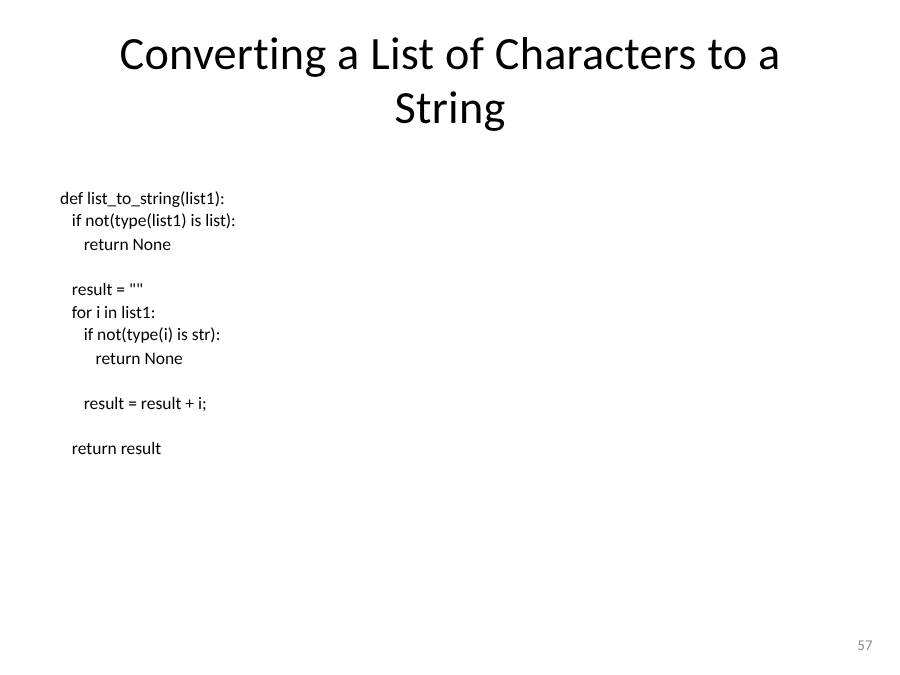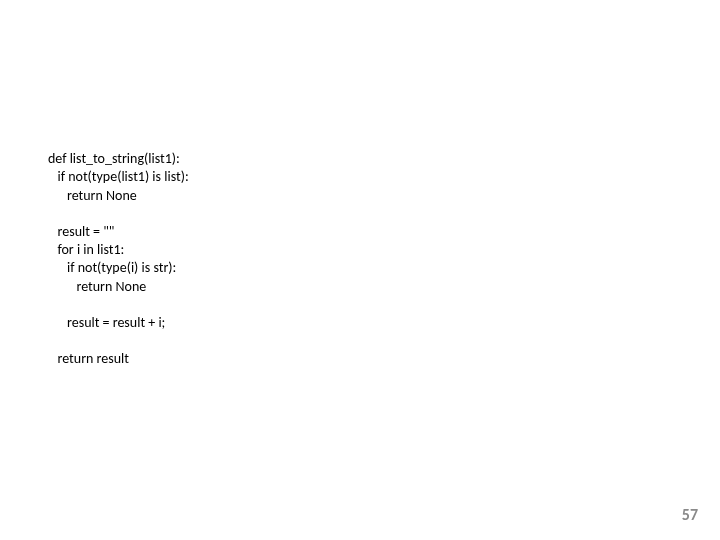--- a/index.html
+++ b/index.html
@@ -32,29 +32,29 @@
     top: 132px;
     font-size: 14px;
     line-height: 1.3;
     white-space: pre;
     font-family: Calibri, "Segoe UI", Arial, sans-serif;
   }
   .page-num {
     position: absolute;
     right: 22px;
     bottom: 16px;
-    font-size: 16px;
+    font-size: 12px;
     color: #8a8a8a;
-    font-weight: bold;
   }
 </style>
 </head>
 <body>
 
 <div class="slide">
+  <div class="title">Converting a List of Characters to a String</div>
 
   <div class="code">
 <span>def list_to_string(list1):</span>
 <span>   if not(type(list1) is list):</span>
 <span>      return None</span>
 <span></span>
 <span>   result = ""</span>
 <span>   for i in list1:</span>
 <span>      if not(type(i) is str):</span>
 <span>         return None</span>

